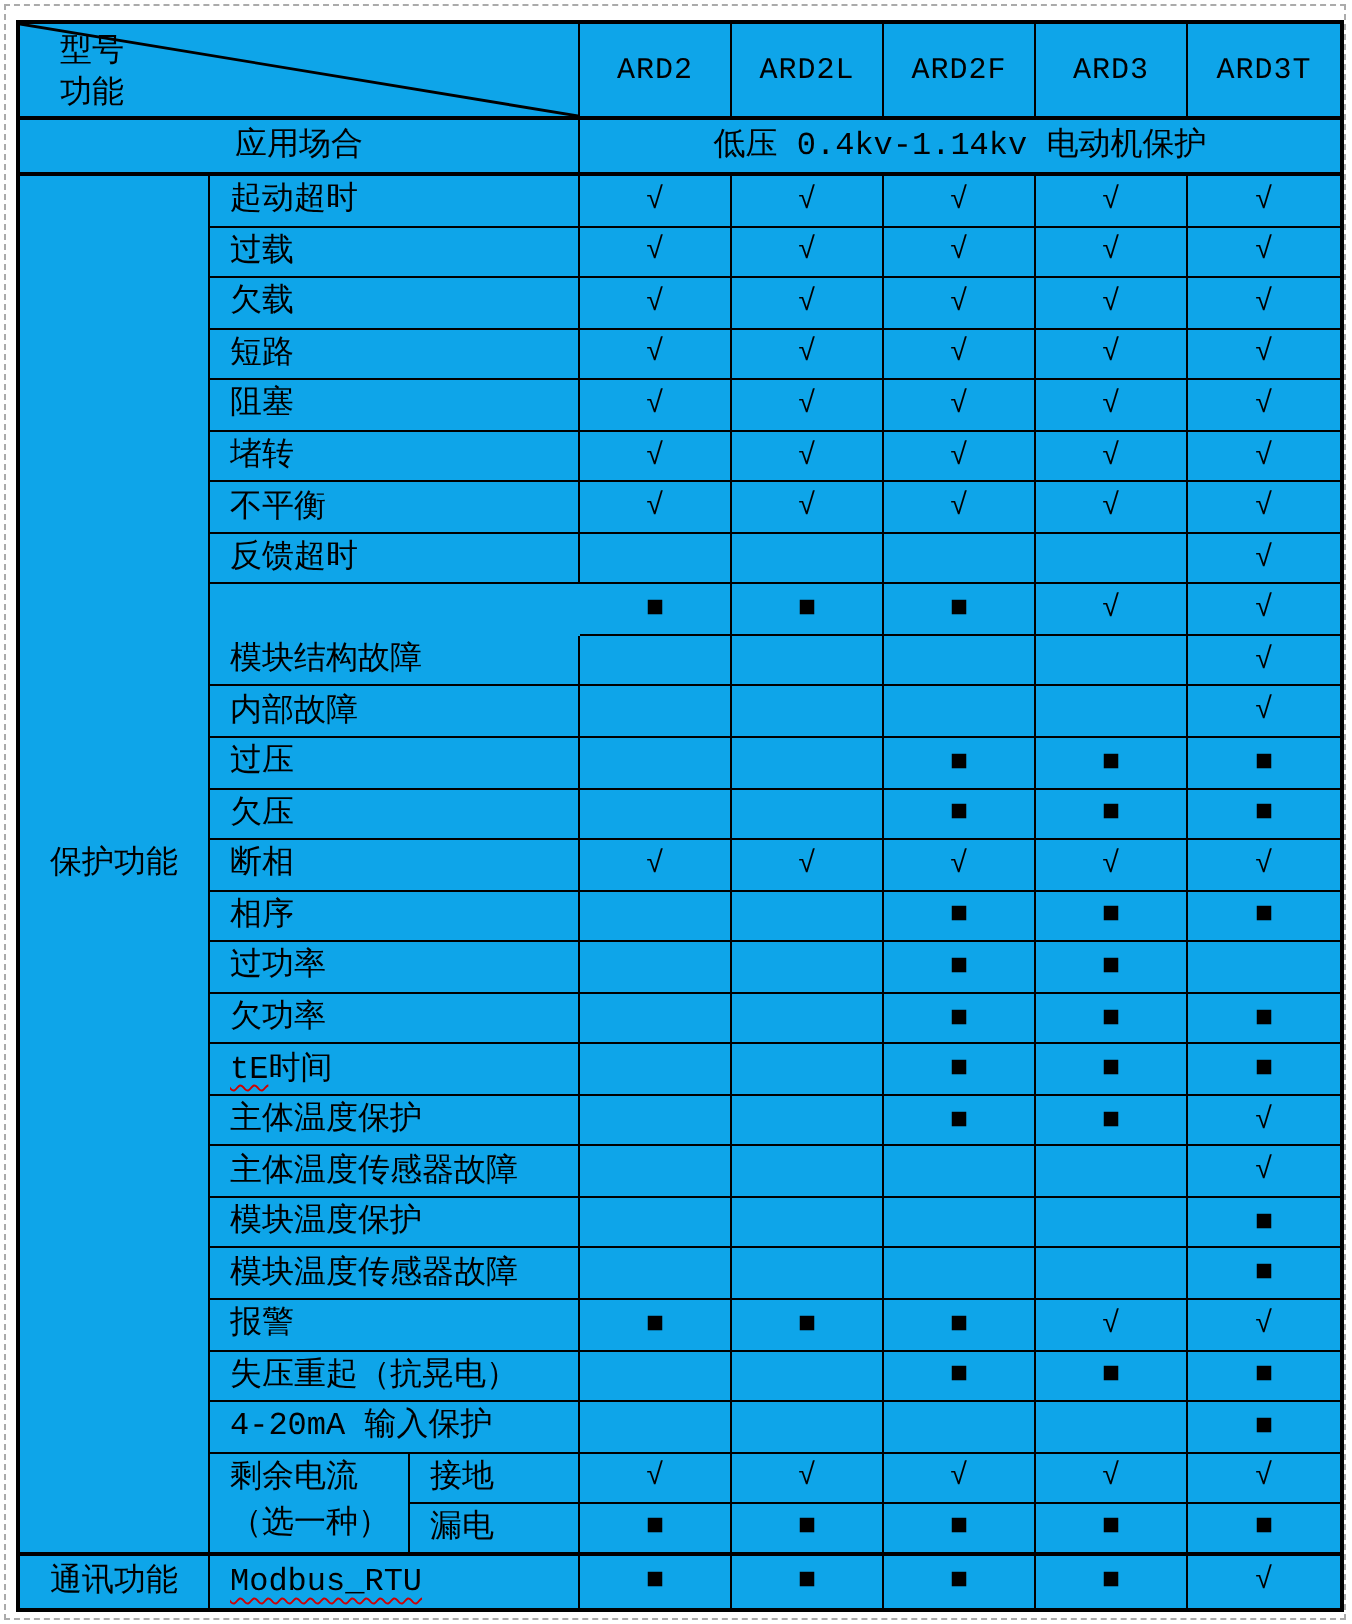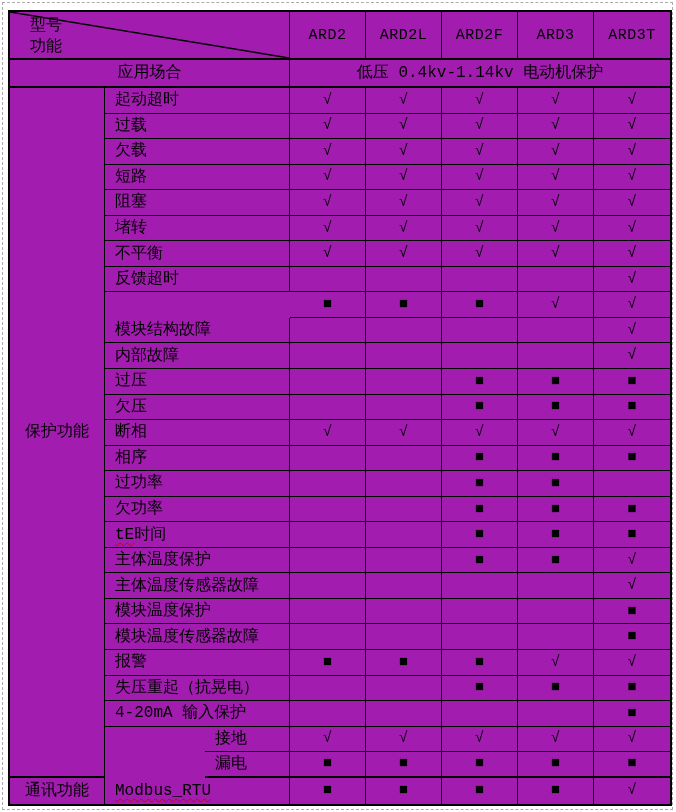--- a/index.html
+++ b/index.html
@@ -11,21 +11,21 @@
   .page-boundary{
     position:absolute;left:2px;top:2px;width:669px;height:806px;
     border:1px dashed #ababab;pointer-events:none;
   }
   .tbl{
     position:absolute;left:8px;top:10px;
     display:grid;
     grid-template-columns:95px 100px 85px repeat(5,76px);
     grid-template-rows:48px 28px repeat(27,25.55px) 26px;
     border:2px solid #000;
-    background:#a21caf;
+    background:#0ea5e9;
   }
   .c{
     border-right:1px solid #000;
     border-bottom:1px solid #000;
     display:flex;align-items:center;
     font-size:16px;line-height:1;
     overflow:hidden;white-space:nowrap;
   }
   .label{padding-left:10px;justify-content:flex-start;}
   .center{justify-content:center;}
@@ -75,20 +75,24 @@
   <div class="c center model hdr-b" style="grid-area:1/5/2/6">ARD2L</div>
   <div class="c center model hdr-b" style="grid-area:1/6/2/7">ARD2F</div>
   <div class="c center model hdr-b" style="grid-area:1/7/2/8">ARD3</div>
   <div class="c center model hdr-b last-col" style="grid-area:1/8/2/9">ARD3T</div>
 
   <div class="c center hdr-b" style="grid-area:2/1/3/4">应用场合</div>
   <div class="c center hdr-b last-col" style="grid-area:2/4/3/9">低压 0.4kv-1.14kv 电动机保护</div>
 
   <div class="c center sep-b" style="grid-area:3/1/30/2">保护功能</div>
 
+  <div class="c residual-label sep-b" style="grid-area:28/2/30/3">
+    <span>剩余电流</span>
+    <span>（选一种）</span>
+  </div>
 
   <div class="c center bottom-row" style="grid-area:30/1/31/2">通讯功能</div>
   <div class="c label" style="grid-area: 3 / 2 / auto / 4;">起动超时</div>
 
 <div class="c label bottom-row" style="grid-area:30/2/31/4">
     <span class="wavy">Modbus_RTU</span>
   </div>
     <div class="c data" style="grid-area: 3 / 4;">√</div>
     <div class="c data" style="grid-area: 3 / 5;">√</div>
     <div class="c data" style="grid-area: 3 / 6;">√</div>

